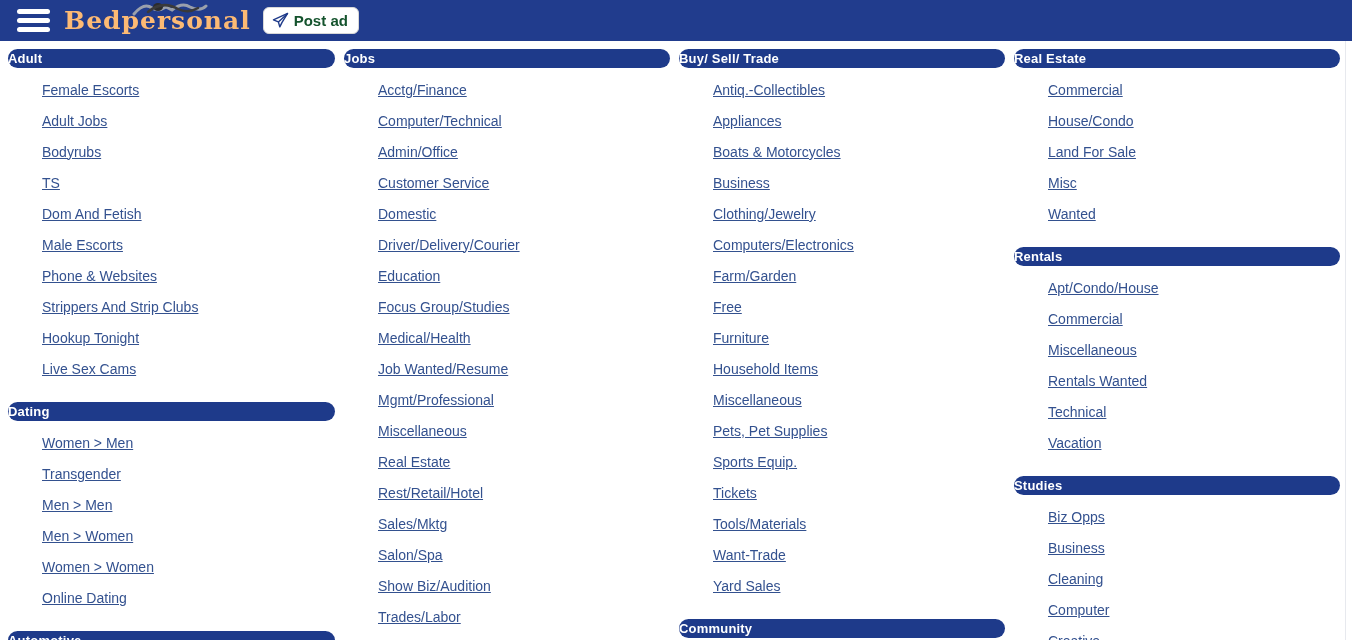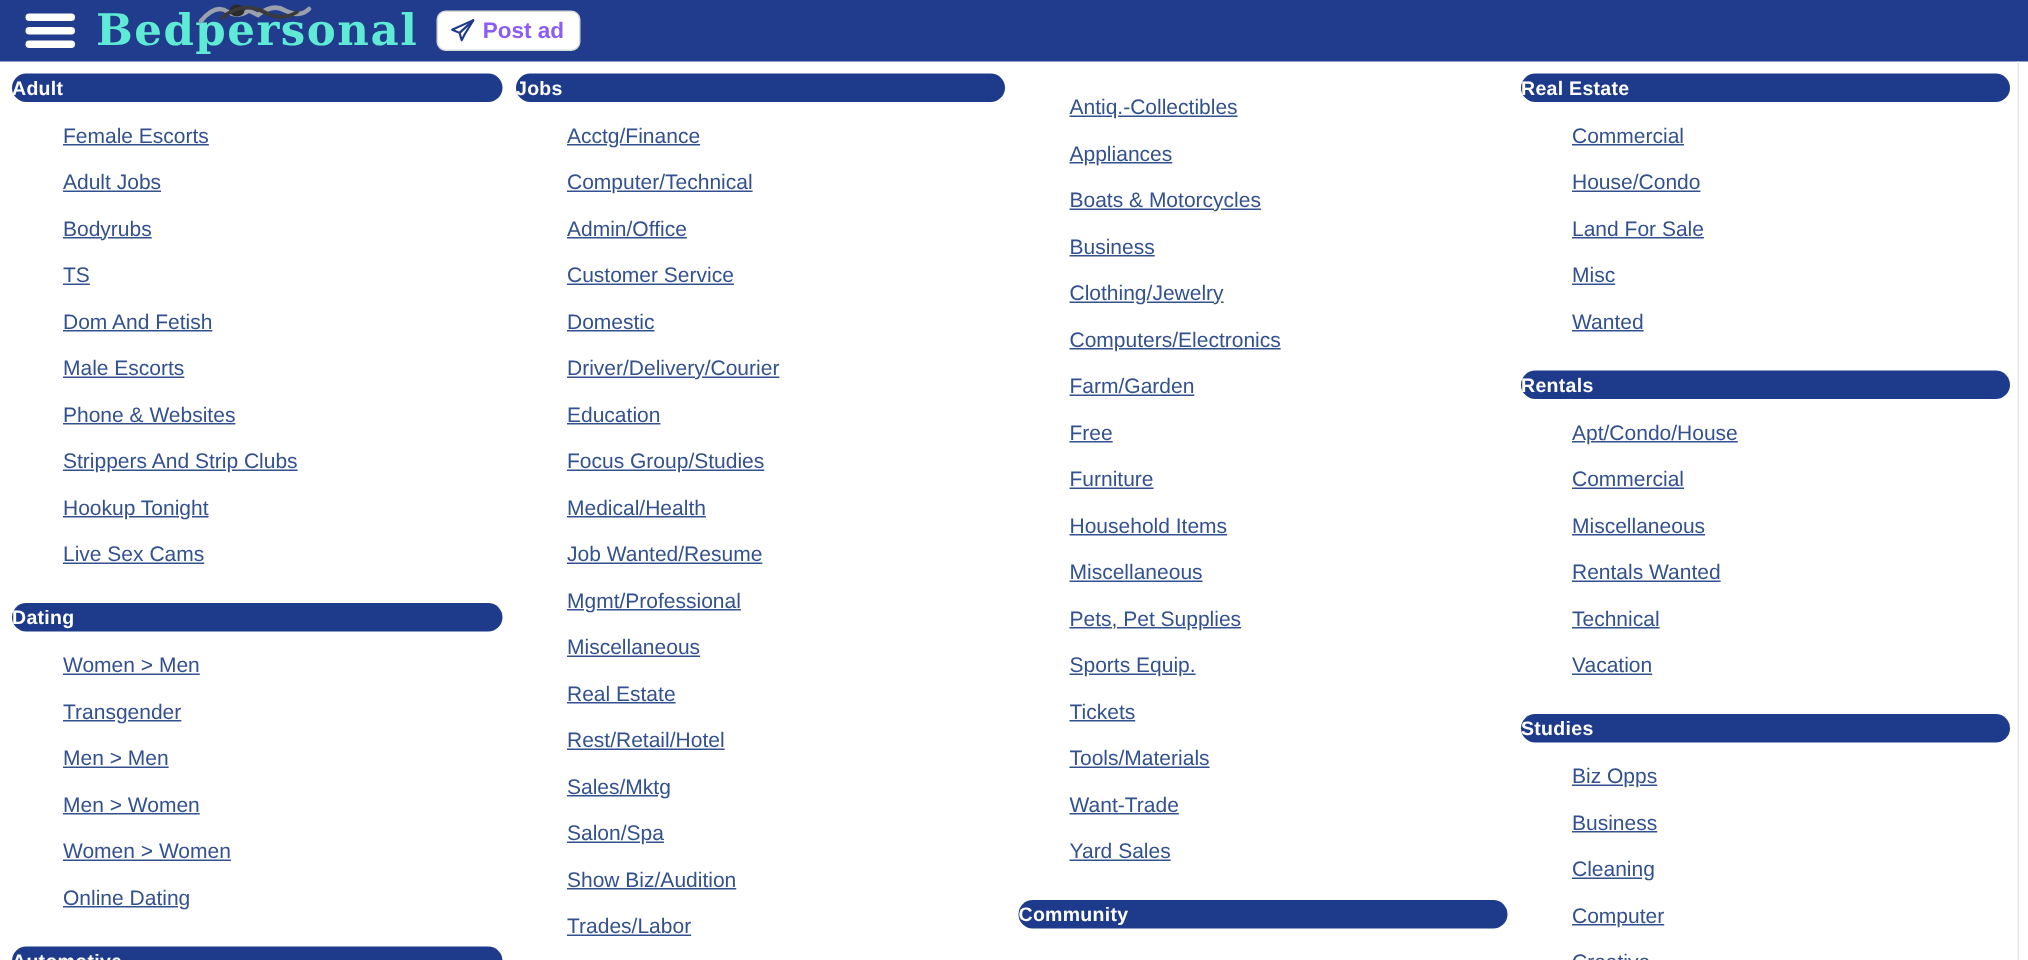--- a/index.html
+++ b/index.html
@@ -21,43 +21,43 @@
     display: flex; flex-direction: column; gap: 4px;
     cursor: pointer;
   }
   .hamburger span {
     width: 33px; height: 5px;
     background: #ffffff; border-radius: 3px;
   }
   .brand {
     position: relative;
     margin-left: 14px;
-    color: #5eead4;
+    color: #fdba74;
     font-family: "DejaVu Serif", serif;
     font-weight: bold;
-    font-size: 29px;
+    font-size: 25px;
     letter-spacing: 1px;
     line-height: 41px;
     cursor: pointer;
   }
   .brand-figure {
     position: absolute;
     top: -2px; left: 68px;
     width: 76px; height: 22px;
     pointer-events: none;
   }
   .postad-btn {
     margin-left: 12px;
     height: 27px;
     background: #ffffff;
     border: 1px solid #d8d8d8;
     border-radius: 6px;
     display: flex; align-items: center; gap: 5px;
     padding: 0 10px 0 8px;
-    color: #8b5cf6;
+    color: #14532d;
     font-weight: bold;
     font-size: 15px;
     cursor: pointer;
   }
   .postad-btn svg { display: block; }
   
   .edge-line {
     position: absolute;
     top: 41px; right: 6px; bottom: 0;
     width: 1px;
@@ -243,20 +243,21 @@
             <a>Show Biz/Audition</a>
           </li>
           <li>
             <a>Trades/Labor</a>
           </li>
         </ul>
       </div>
     </div>
     <div class="column">
       <div class="section">
+        <div class="section-header">Buy/ Sell/ Trade</div>
         <ul>
           <li>
             <a>Antiq.-Collectibles</a>
           </li>
           <li>
             <a>Appliances</a>
           </li>
           <li>
             <a>Boats &amp; Motorcycles</a>
           </li>

